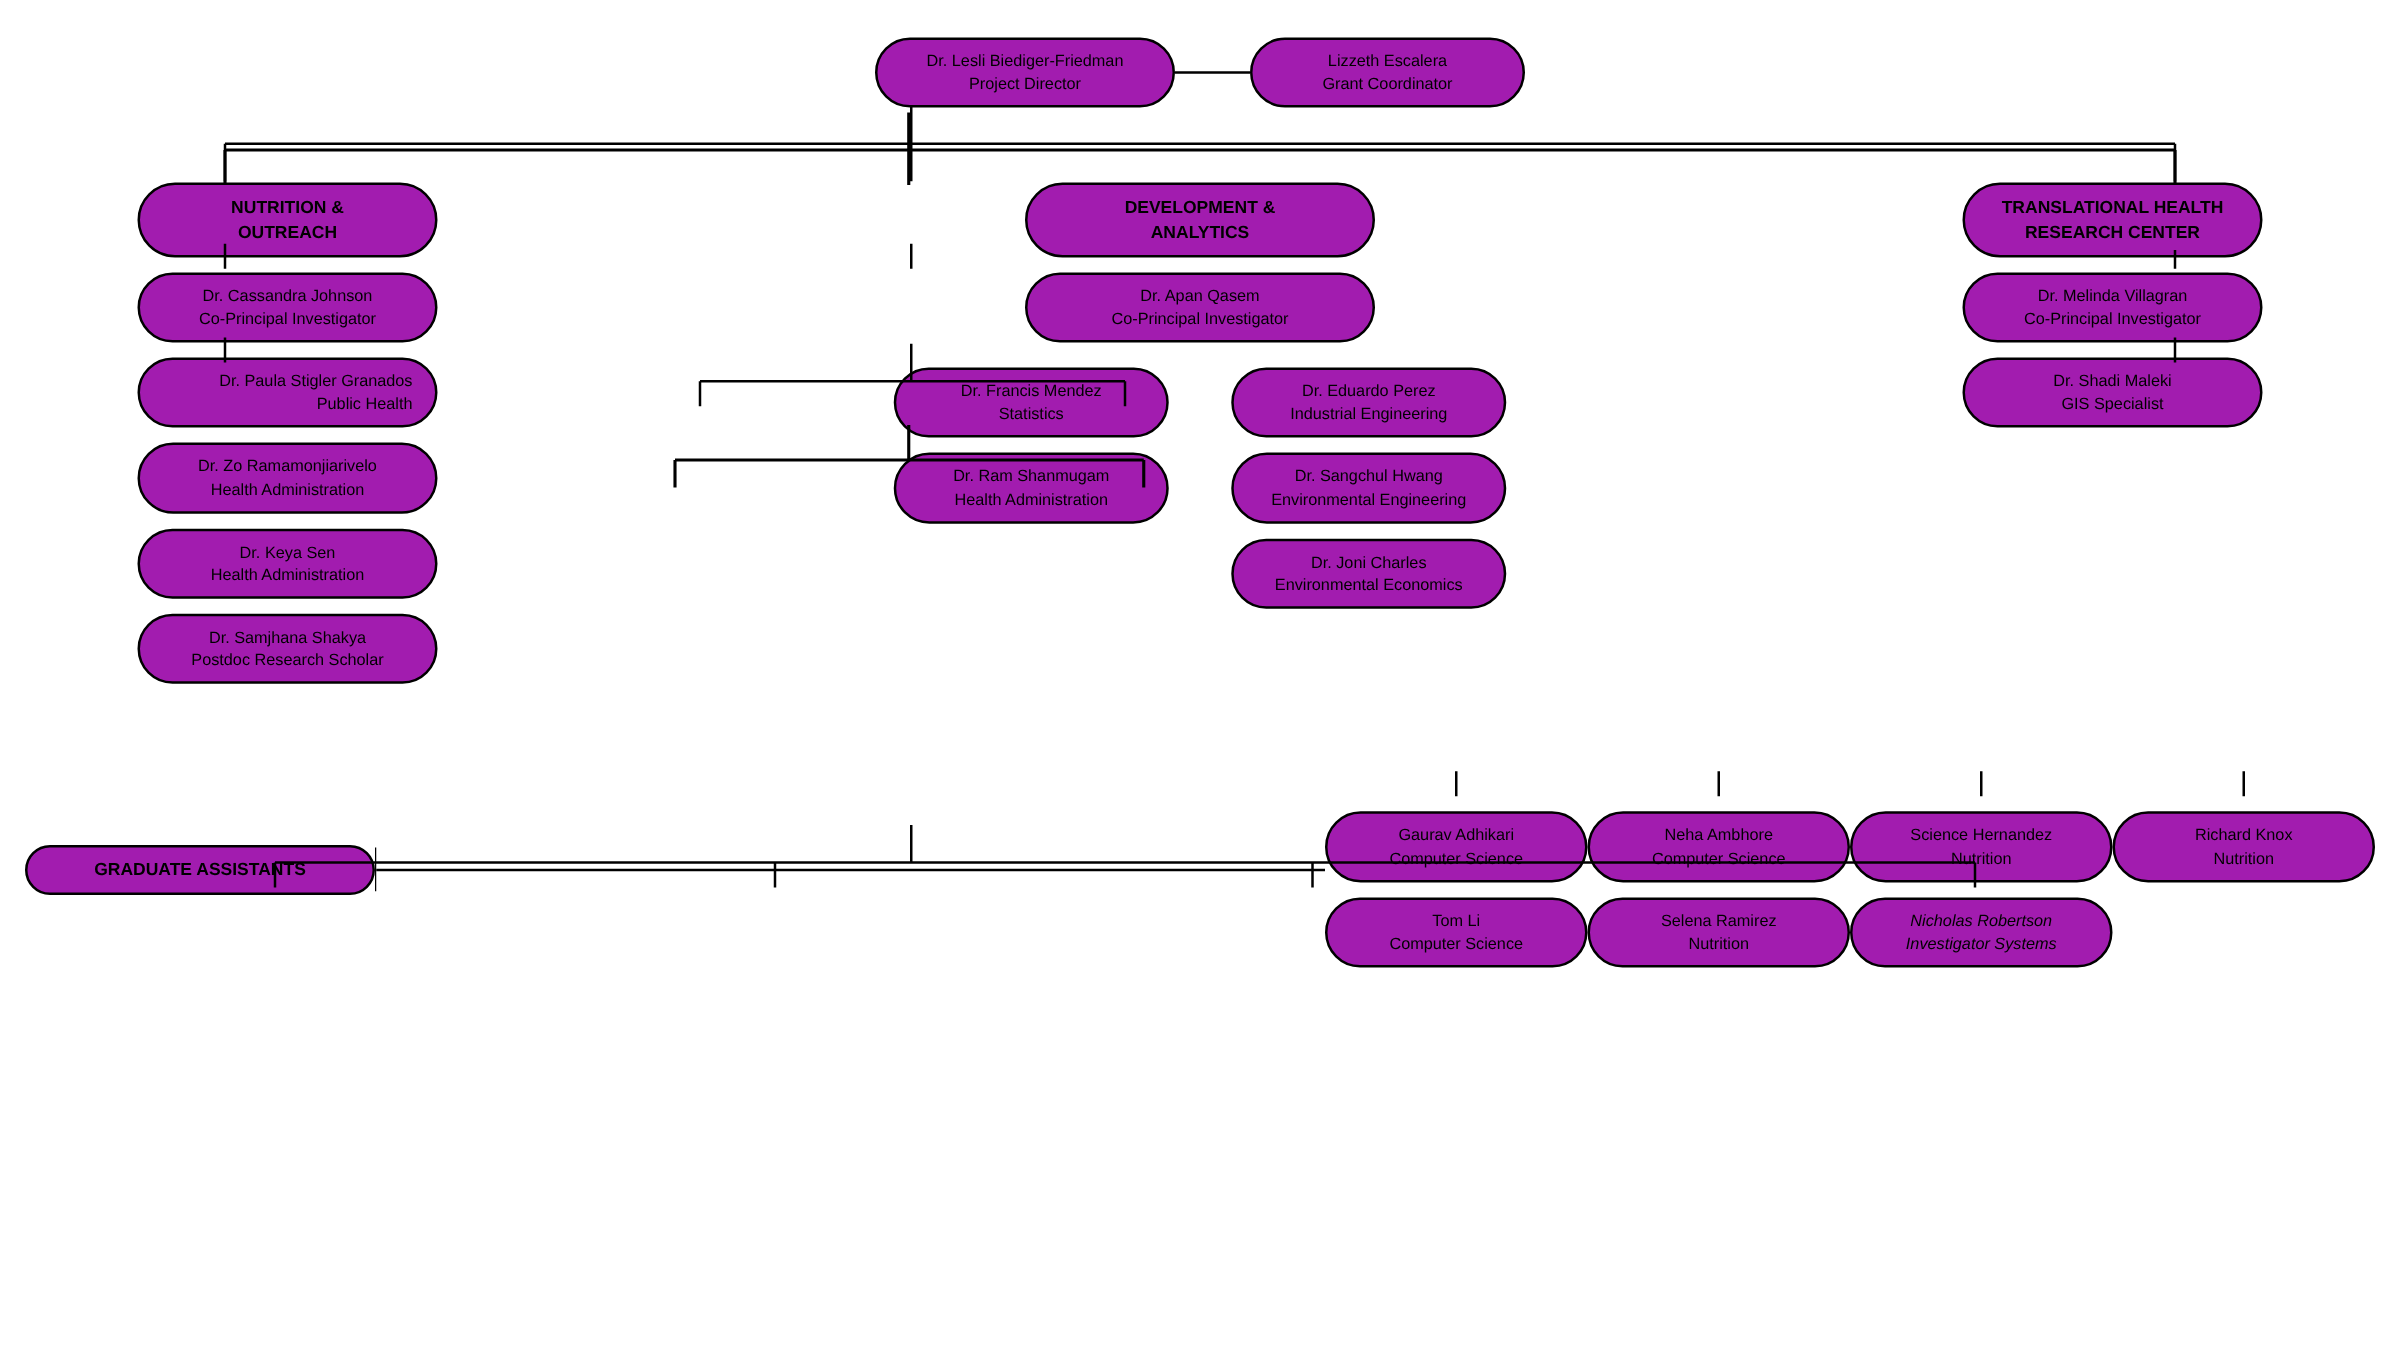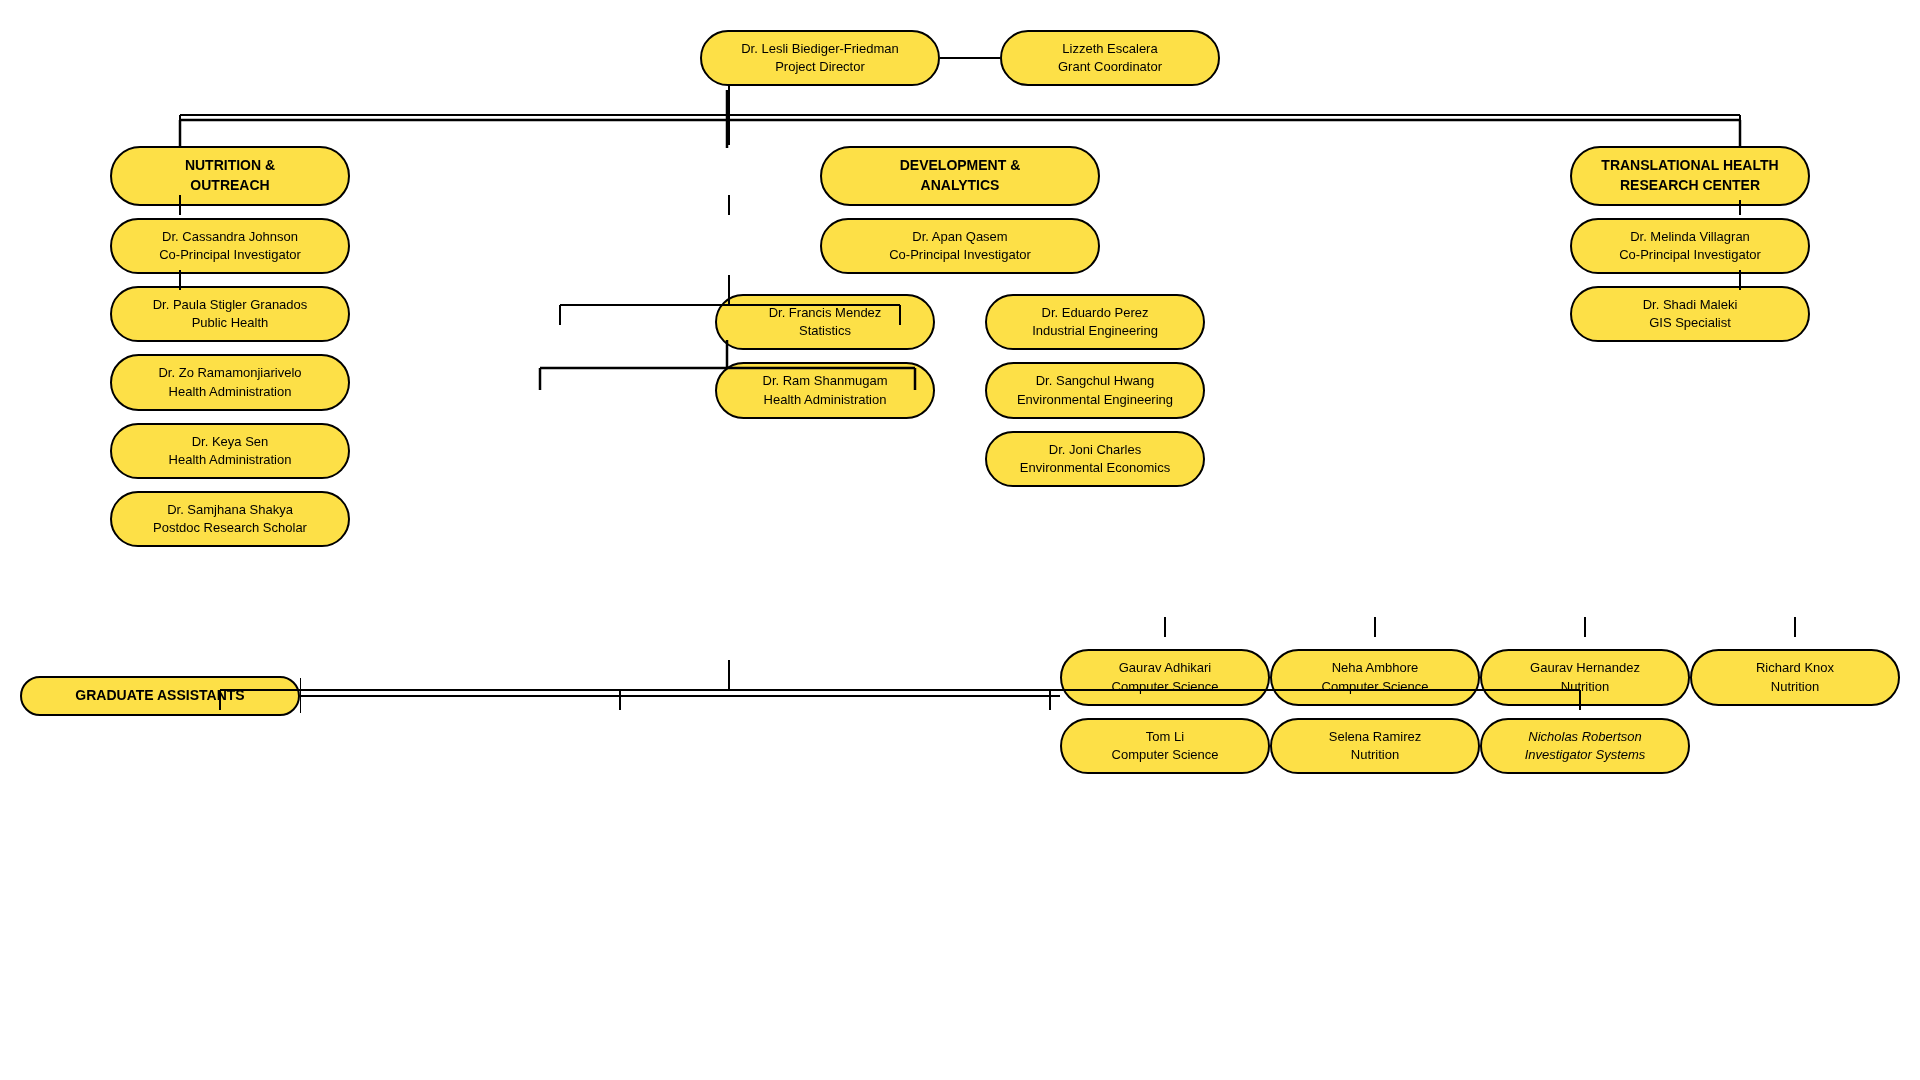--- a/index.html
+++ b/index.html
@@ -17,21 +17,21 @@
       padding: 30px 20px;
       position: relative;
     }
 
     
     .node {
       border: 2px solid #000;
       border-radius: 50px;
       padding: 8px 18px;
       text-align: center;
-      background: #fde047;
+      background: #a21caf;
       display: inline-flex;
       flex-direction: column;
       align-items: center;
       justify-content: center;
       min-width: 180px;
       line-height: 1.4;
     }
 
     .node.bold-label {
       font-weight: bold;
@@ -108,21 +108,21 @@
   <div style="display:flex; justify-content:space-between; align-items:flex-start; padding:0 40px; gap:0;">
 
     <div style="display:flex; flex-direction:column; align-items:center; gap:12px; width:340px;">
       <div class="node bold-label" style="min-width:240px; font-weight:bold;">
         <span>NUTRITION &amp;<br>OUTREACH</span>
       </div>
       <div class="node" style="min-width:240px;">
         <span>Dr. Cassandra Johnson</span>
         <span>Co-Principal Investigator</span>
       </div>
-      <div class="node" style="min-width:240px;">
+      <div class="node" style="min-width:240px;align-items:flex-end;">
         <span>Dr. Paula Stigler Granados</span>
         <span>Public Health</span>
       </div>
       <div class="node" style="min-width:240px;justify-content:center;">
         <span>Dr. Zo Ramamonjiarivelo</span>
         <span>Health Administration</span>
       </div>
       <div class="node" style="min-width:240px;">
         <span>Dr. Keya Sen</span>
         <span>Health Administration</span>
@@ -219,21 +219,21 @@
         </div>
         <div class="node" style="min-width:210px;">
           <span>Selena Ramirez</span>
           <span>Nutrition</span>
         </div>
       </div>
 
       <div style="display:flex; flex-direction:column; align-items:center; gap:12px;">
         <div style="width:2px; height:20px; background:#000;"></div>
         <div class="node" style="min-width:210px;">
-          <span>Gaurav Hernandez</span>
+          <span>Science Hernandez</span>
           <span>Nutrition</span>
         </div>
         <div class="node" style="min-width:210px;font-style:italic;">
           <span>Nicholas Robertson</span>
           <span>Investigator Systems</span>
         </div>
       </div>
 
       <div style="display:flex; flex-direction:column; align-items:center; gap:12px;">
         <div style="width:2px; height:20px; background:#000;"></div>

